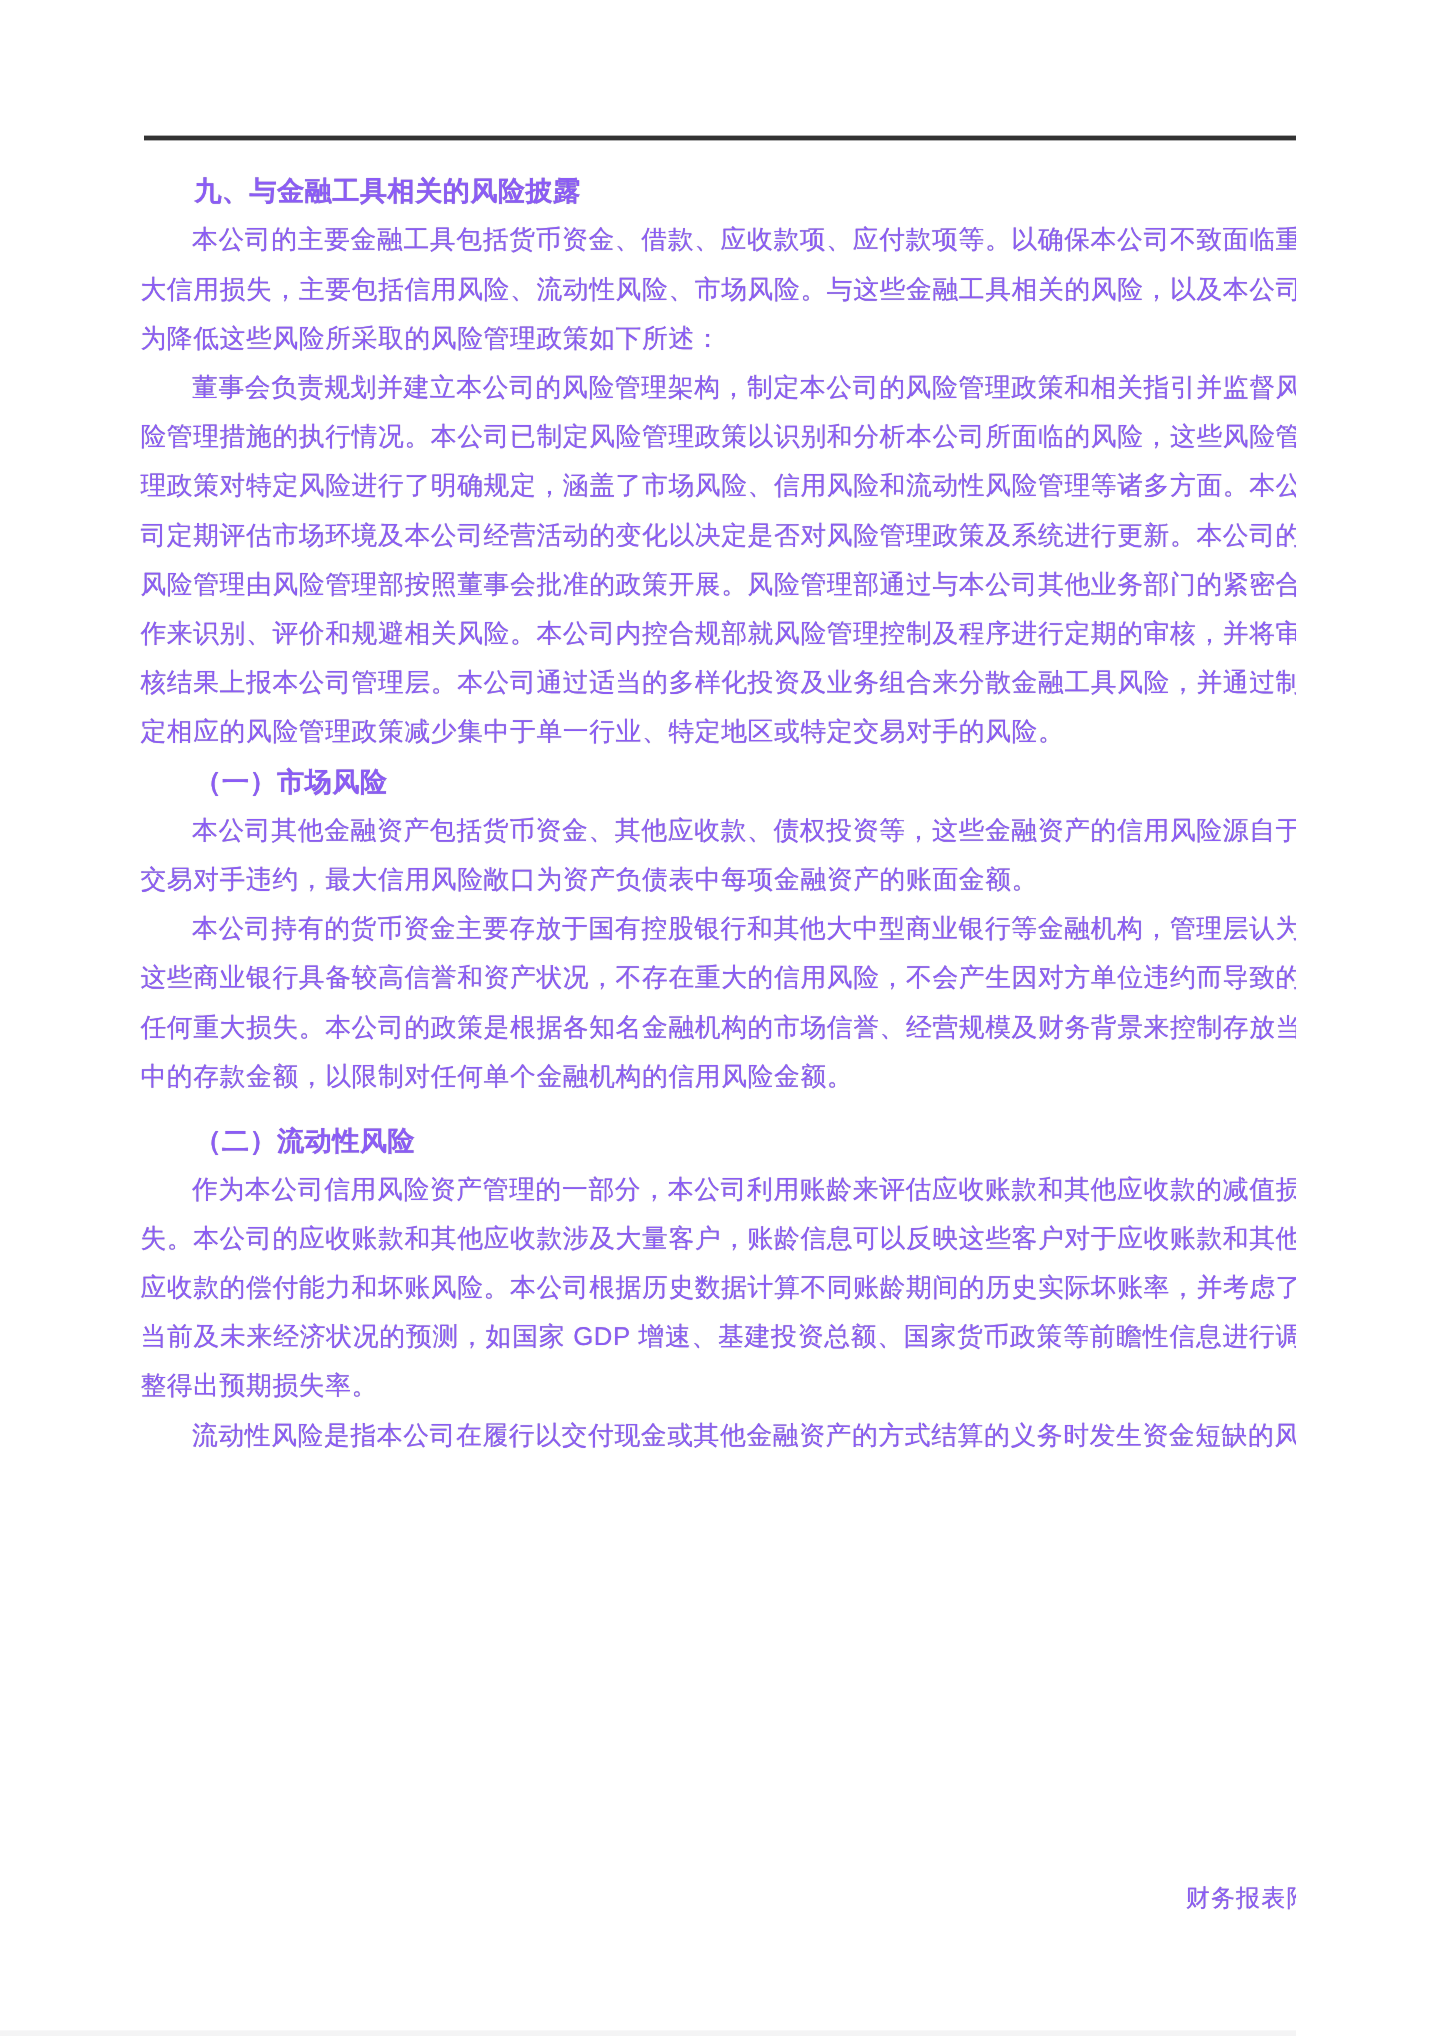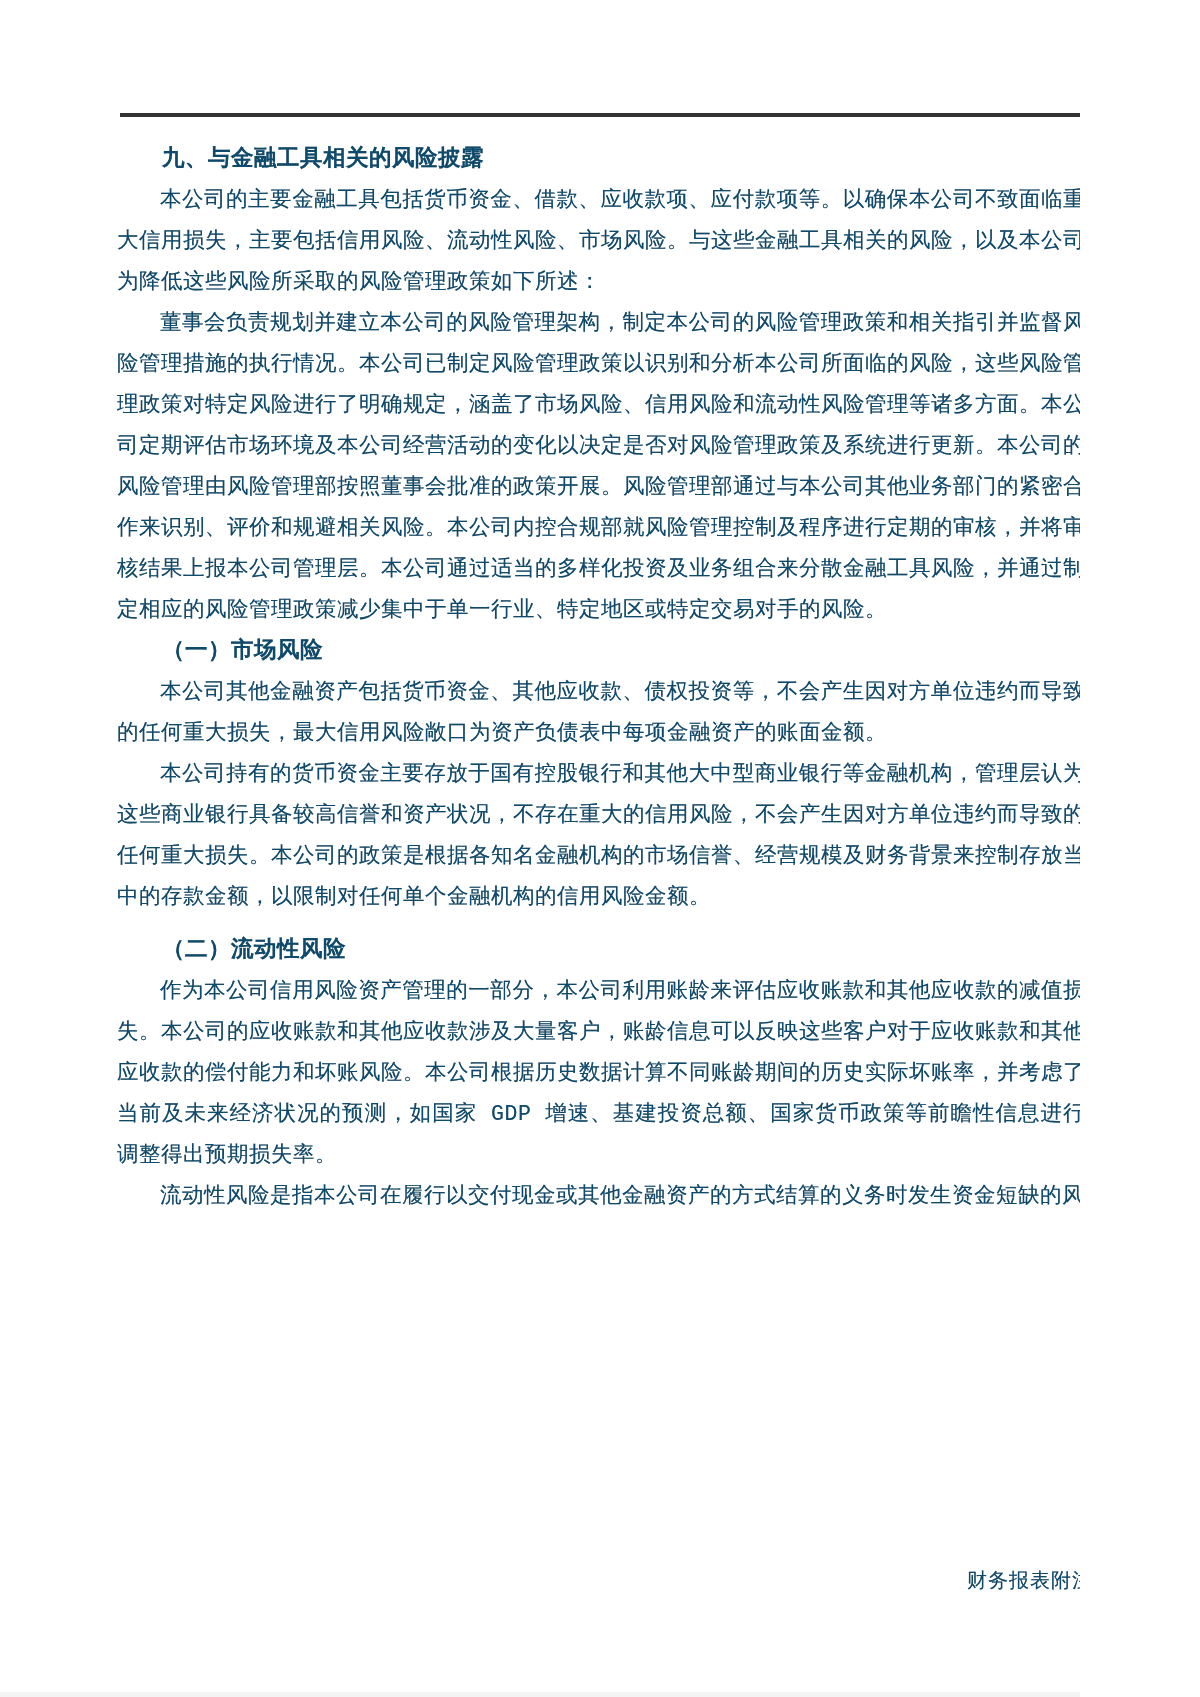--- a/index.html
+++ b/index.html
@@ -6,22 +6,22 @@
     margin: 0;
     padding: 0;
     background: #ffffff;
   }
   .page {
     position: relative;
     width: 1080px;
     height: 1697px;
     background: #ffffff;
     overflow: hidden;
-    font-family: Liberation Mono, monospace;
-    color: #0c4a6e;
+    font-family: Liberation Sans, sans-serif;
+    color: #8b5cf6;
   }
   .top-rule {
     position: absolute;
     left: 120px;
     top: 113px;
     width: 973px;
     height: 4px;
     background: #333333;
   }
   .content {
@@ -82,21 +82,21 @@
     <div class="block heading">九、与金融工具相关的风险披露</div>
 
     <div class="block para">本公司的主要金融工具包括货币资金、借款、应收款项、应付款项等。以确保本公司不致面临重大信用损失，主要包括信用风险、流动性风险、市场风险。与这些金融工具相关的风险，以及本公司为降低这些风险所采取的风险管理政策如下所述：</div>
 
     <div class="block para">董事会负责规划并建立本公司的风险管理架构，制定本公司的风险管理政策和相关指引并监督风险管理措施的执行情况。本公司已制定风险管理政策以识别和分析本公司所面临的风险，这些风险管理政策对特定风险进行了明确规定，涵盖了市场风险、信用风险和流动性风险管理等诸多方面。本公司定期评估市场环境及本公司经营活动的变化以决定是否对风险管理政策及系统进行更新。本公司的风险管理由风险管理部按照董事会批准的政策开展。风险管理部通过与本公司其他业务部门的紧密合作来识别、评价和规避相关风险。本公司内控合规部就风险管理控制及程序进行定期的审核，并将审核结果上报本公司管理层。本公司通过适当的多样化投资及业务组合来分散金融工具风险，并通过制定相应的风险管理政策减少集中于单一行业、特定地区或特定交易对手的风险。</div>
 
     <div class="block heading">（一）市场风险</div>
 
 
 
-    <div class="block para">本公司其他金融资产包括货币资金、其他应收款、债权投资等，不会产生因对方单位违约而导致的任何重大损失，最大信用风险敞口为资产负债表中每项金融资产的账面金额。</div>
+    <div class="block para">本公司其他金融资产包括货币资金、其他应收款、债权投资等，这些金融资产的信用风险源自于交易对手违约，最大信用风险敞口为资产负债表中每项金融资产的账面金额。</div>
 
     <div class="block para">本公司持有的货币资金主要存放于国有控股银行和其他大中型商业银行等金融机构，管理层认为这些商业银行具备较高信誉和资产状况，不存在重大的信用风险，不会产生因对方单位违约而导致的任何重大损失。本公司的政策是根据各知名金融机构的市场信誉、经营规模及财务背景来控制存放当中的存款金额，以限制对任何单个金融机构的信用风险金额。</div>
 
     <div class="block heading gap-before">（二）流动性风险</div>
 
     <div class="block para">作为本公司信用风险资产管理的一部分，本公司利用账龄来评估应收账款和其他应收款的减值损失。本公司的应收账款和其他应收款涉及大量客户，账龄信息可以反映这些客户对于应收账款和其他应收款的偿付能力和坏账风险。本公司根据历史数据计算不同账龄期间的历史实际坏账率，并考虑了当前及未来经济状况的预测，如国家 GDP 增速、基建投资总额、国家货币政策等前瞻性信息进行调整得出预期损失率。</div>
 
     <div class="block para">流动性风险是指本公司在履行以交付现金或其他金融资产的方式结算的义务时发生资金短缺的风</div>
   </div>
 

